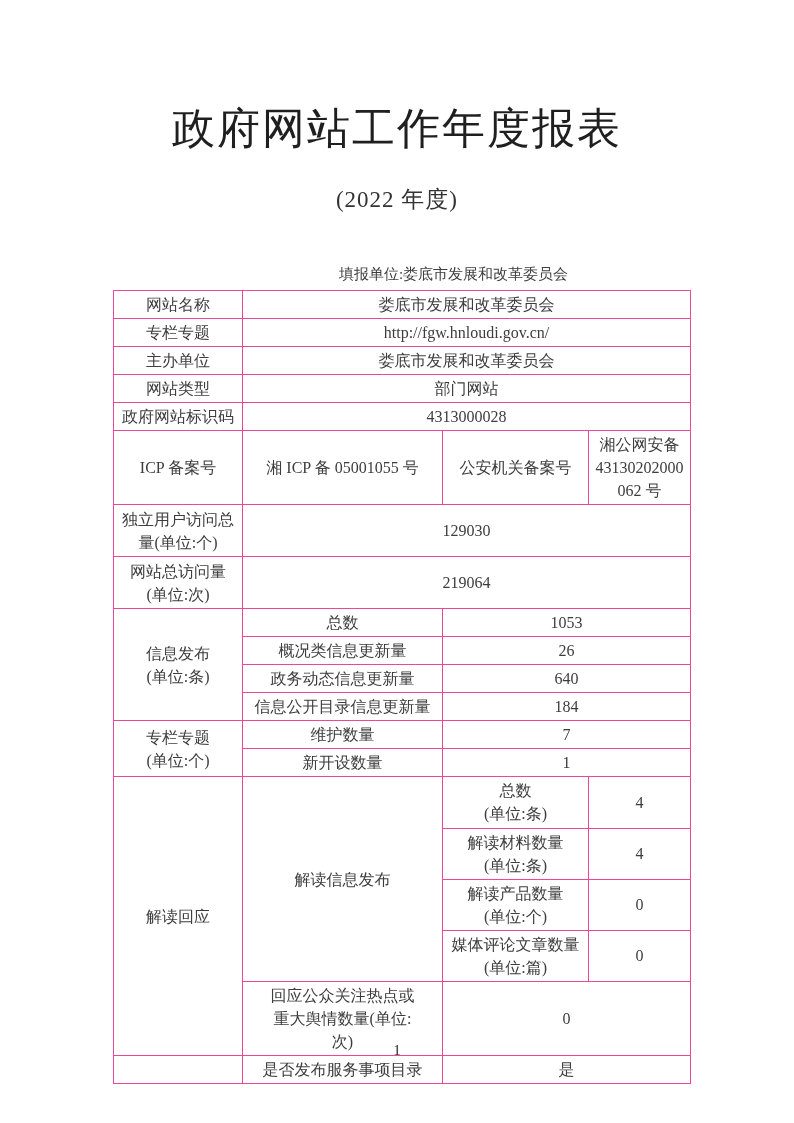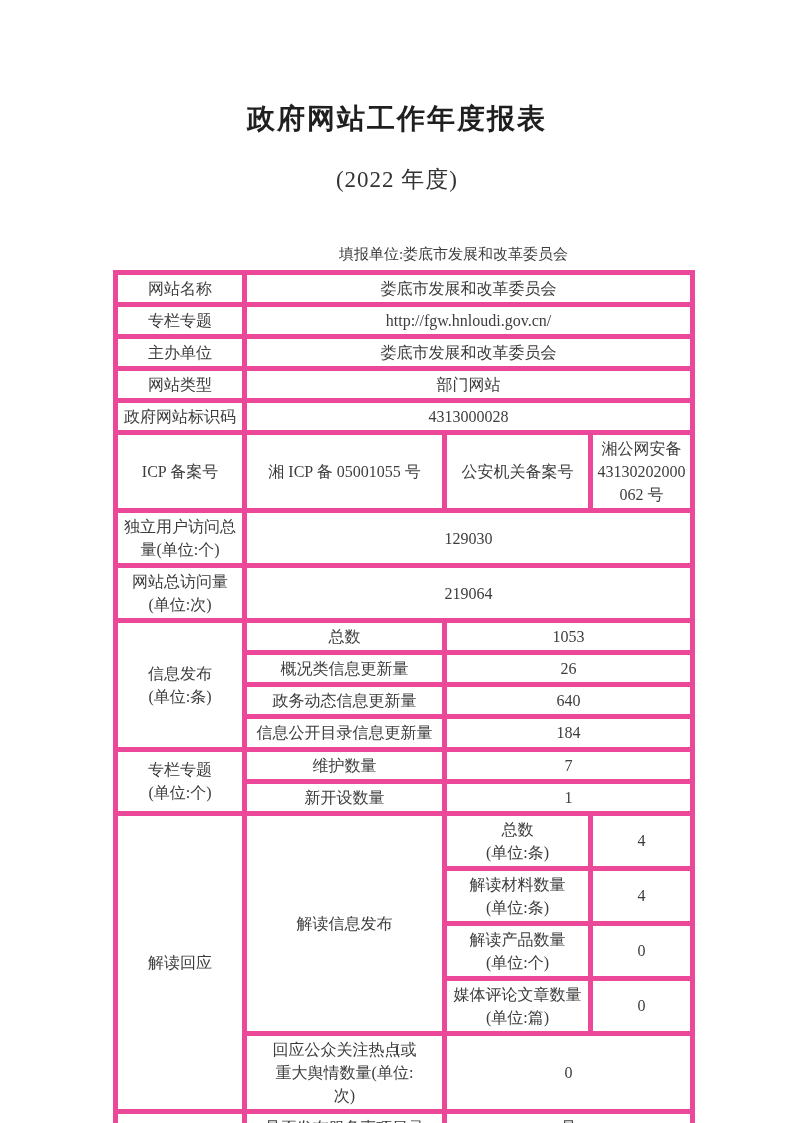--- a/index.html
+++ b/index.html
@@ -9,22 +9,22 @@
     height: 1123px;
     background: #ffffff;
     position: relative;
     font-family: "Liberation Serif", "DejaVu Serif", serif;
     color: #3d3d3d;
     overflow: hidden;
   }
   .doc-title {
     padding-top: 100px;
     text-align: center;
-    font-size: 28px;
-    font-weight: bold;
+    font-size: 43px;
+    font-weight: normal;
     letter-spacing: 2px;
     color: #1f1f1f;
   }
   .doc-subtitle {
     margin-top: 26px;
     text-align: center;
     font-size: 23px;
     letter-spacing: 1px;
     color: #333333;
   }
@@ -34,21 +34,21 @@
     color: #3d3d3d;
     text-align: center;
   }
   table.report-table {
     border-collapse: collapse;
     table-layout: fixed;
     margin-left: 113px;
     width: 577px;
   }
   table.report-table td {
-    border: 5px solid #ec4899;
+    border: 1px solid #ec4899;
     text-align: center;
     vertical-align: middle;
     font-size: 16px;
     line-height: 1.44;
     padding: 2px 4px;
     white-space: pre-line;
     color: #3d3d3d;
     overflow: hidden;
   }
   td.ta-left { text-align: left; }

